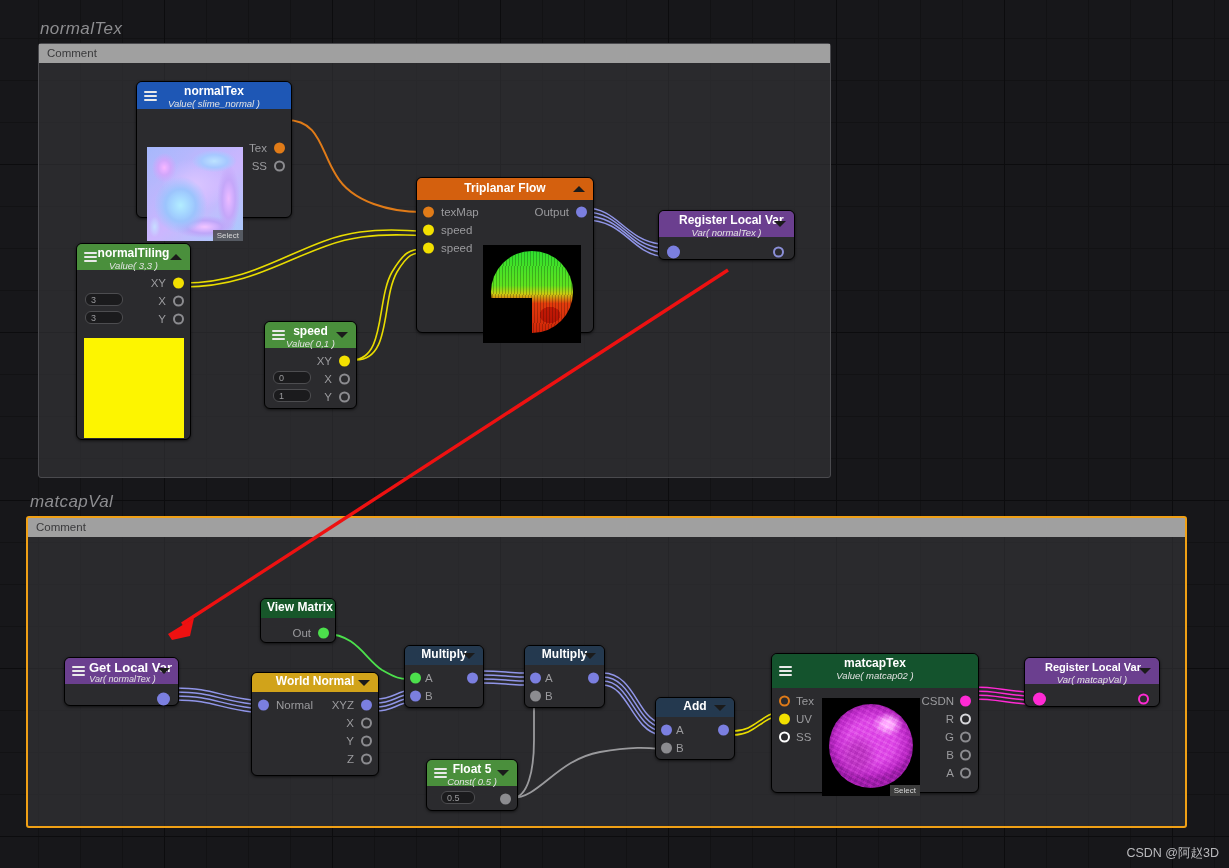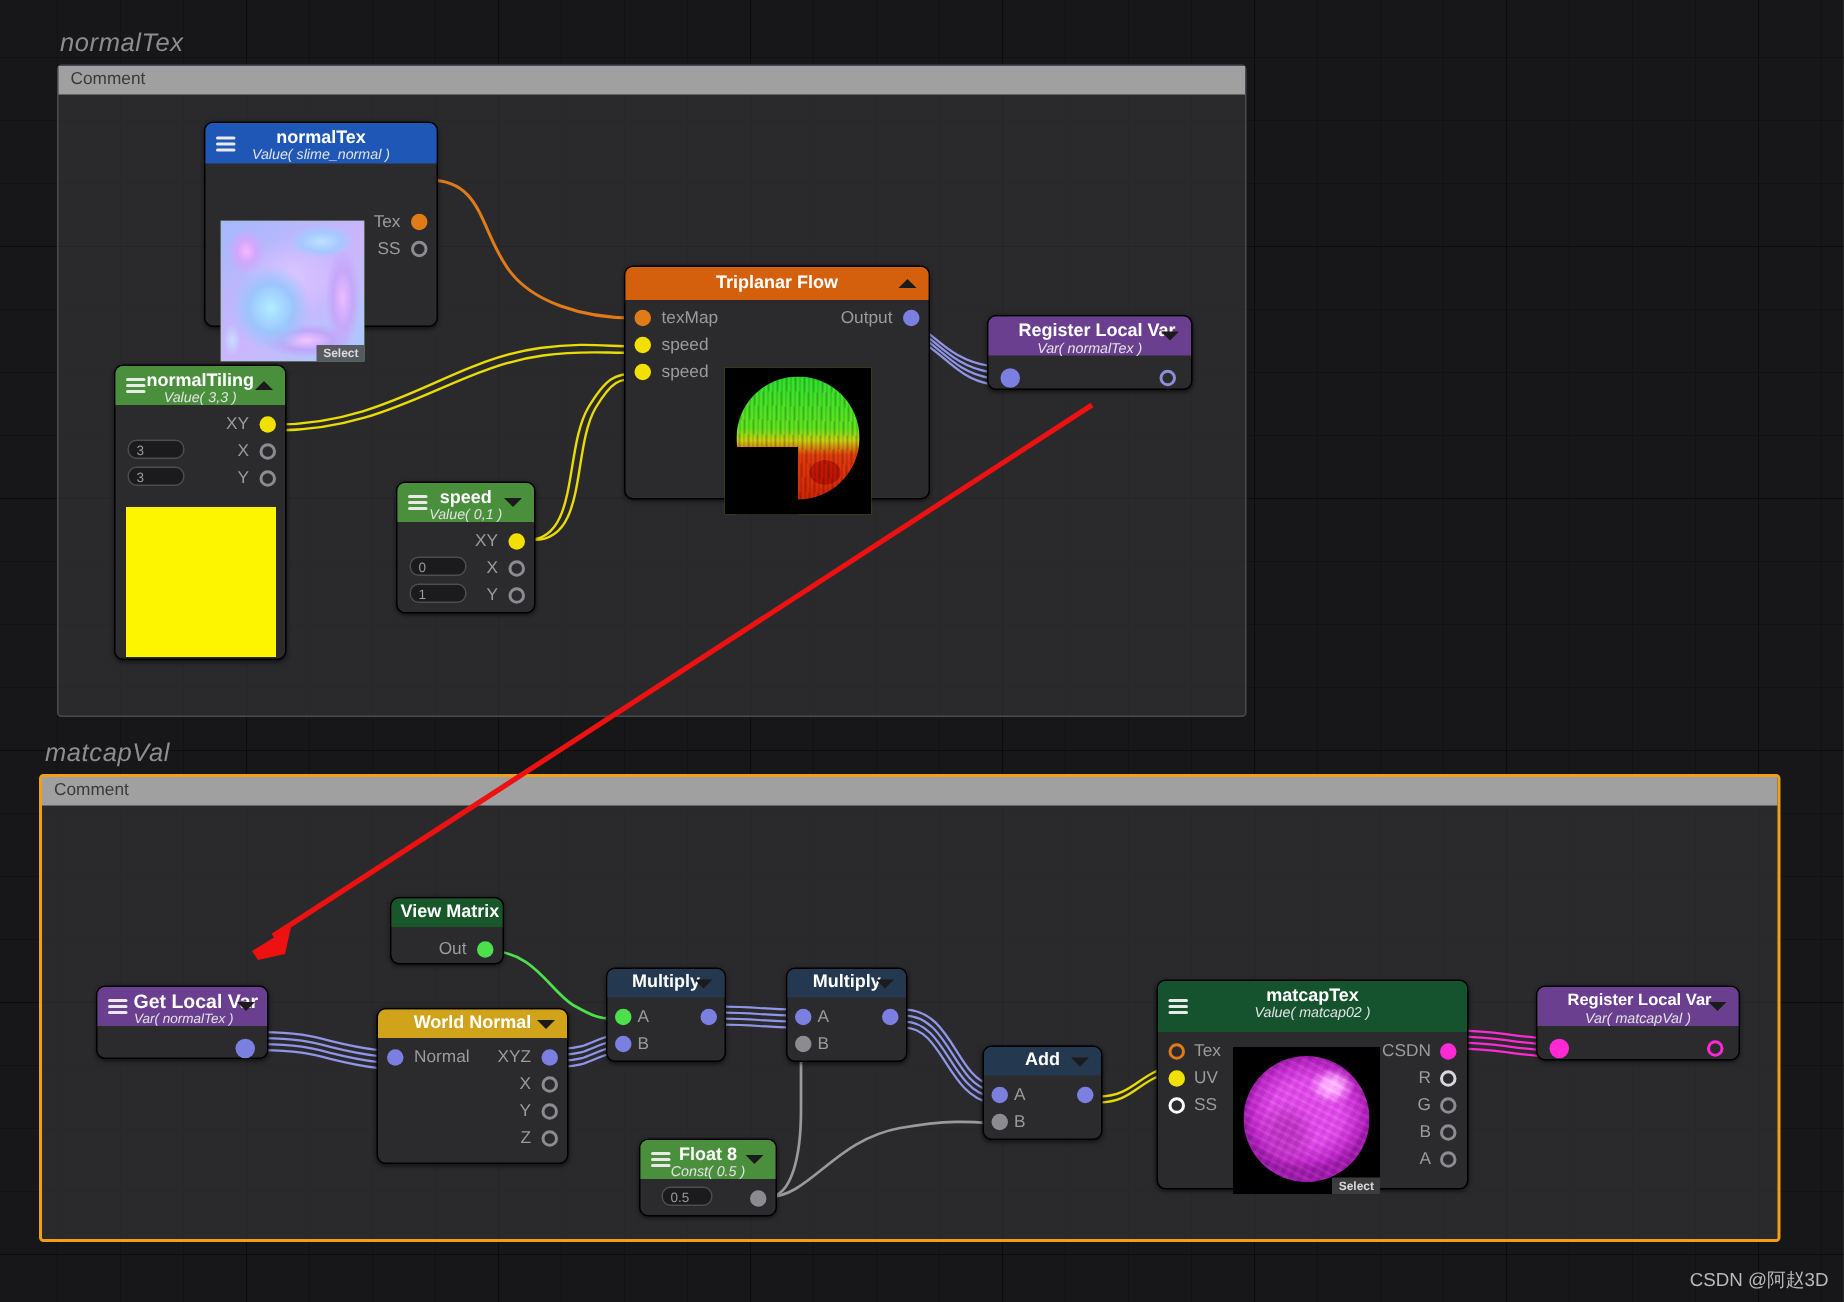--- a/index.html
+++ b/index.html
@@ -72,21 +72,21 @@
   .lbl{position:absolute;top:50%;transform:translateY(-50%);white-space:nowrap;}
   .lbl.l{left:24px;}
   .lbl.r{right:24px;}
   
   .field{
     position:absolute;height:13px;width:38px;background:#1b1b1d;
     border:1px solid #4d4d50;border-radius:6px;color:#9a9a9d;
     font-size:9px;line-height:12px;padding-left:5px;box-sizing:border-box;
   }
   
-  .preview{position:absolute;background:#4d7c0f;overflow:hidden;font-weight:bold;}
+  .preview{position:absolute;background:#c2410c;overflow:hidden;}
   .select-badge{
     position:absolute;right:0;bottom:0;background:rgba(70,70,70,.85);
     color:#d8d8d8;font-size:8px;line-height:11px;padding:0 4px;
   }
   
   svg.wires{position:absolute;inset:0;width:1229px;height:868px;pointer-events:none;}
   
   #watermark{
     position:absolute;right:10px;bottom:6px;color:#b9b9bc;font-size:12.5px;
   }
@@ -290,21 +290,21 @@
         <span class="lbl r">X</span>
       </div>
       <div class="port-row">
         <span class="field" style="left:8px;top:1px;">1</span>
         <span class="dot hollow" style="right:6px;"></span>
         <span class="lbl r">Y</span>
       </div>
     </div>
   </div>
 
-  <div class="node" style="left:416px;top:177px;width:204px;height:156px;">
+  <div class="node" style="left:416px;top:177px;width:178px;height:156px;">
     <div class="node-hdr" style="background:#d4600e;height:22px;padding-top:4px;">
       <span class="caret up"></span>
       <div class="t1">Triplanar Flow</div>
     </div>
     <div class="node-body">
       <div class="port-row" style="margin-top:3px;">
         <span class="dot" style="left:6px;background:#e07b18;"></span>
         <span class="lbl l">texMap</span>
         <span class="dot" style="right:6px;background:#7b7fe0;"></span>
         <span class="lbl r">Output</span>
@@ -452,21 +452,21 @@
   </div>
 
   <div class="node" style="left:426px;top:759px;width:92px;height:52px;">
     <div class="node-hdr" style="background:#4a8f3c;height:26px;">
       <span class="burger">
           <i></i>
           <i></i>
           <i></i>
         </span>
       <span class="caret down"></span>
-      <div class="t1">Float 8</div>
+      <div class="t1">Float 5</div>
       <div class="t2">Const( 0.5 )</div>
     </div>
     <div class="node-body">
       <div class="port-row" style="margin-top:4px;">
         <span class="field" style="left:14px;top:1px;width:34px;">0.5</span>
         <span class="dot" style="right:6px;background:#8c8c90;"></span>
       </div>
     </div>
   </div>
 

